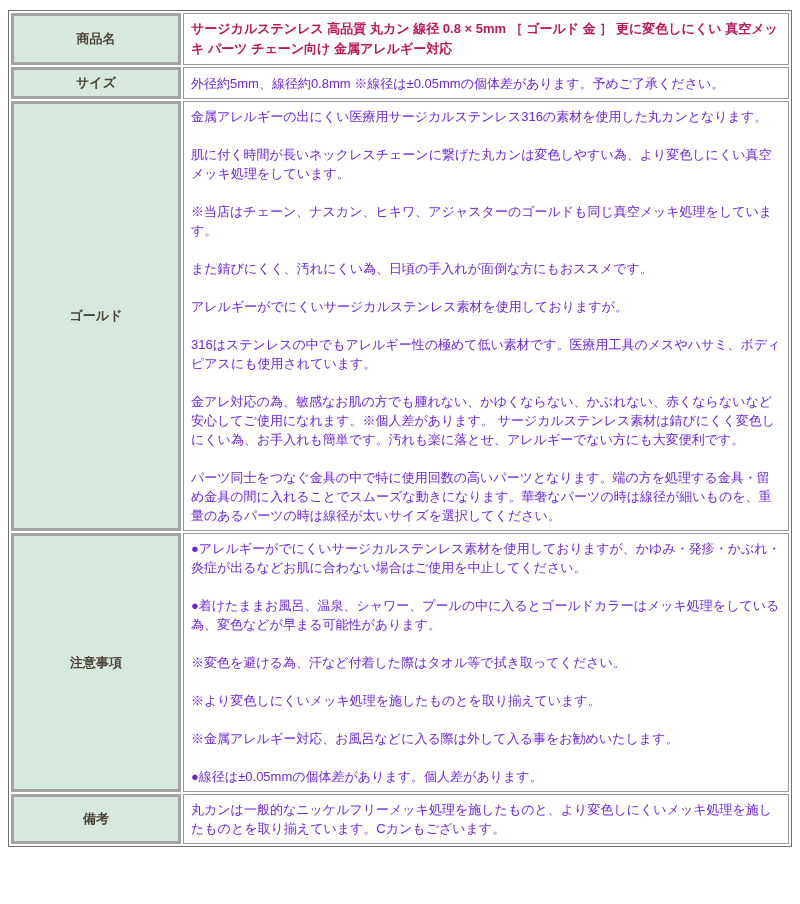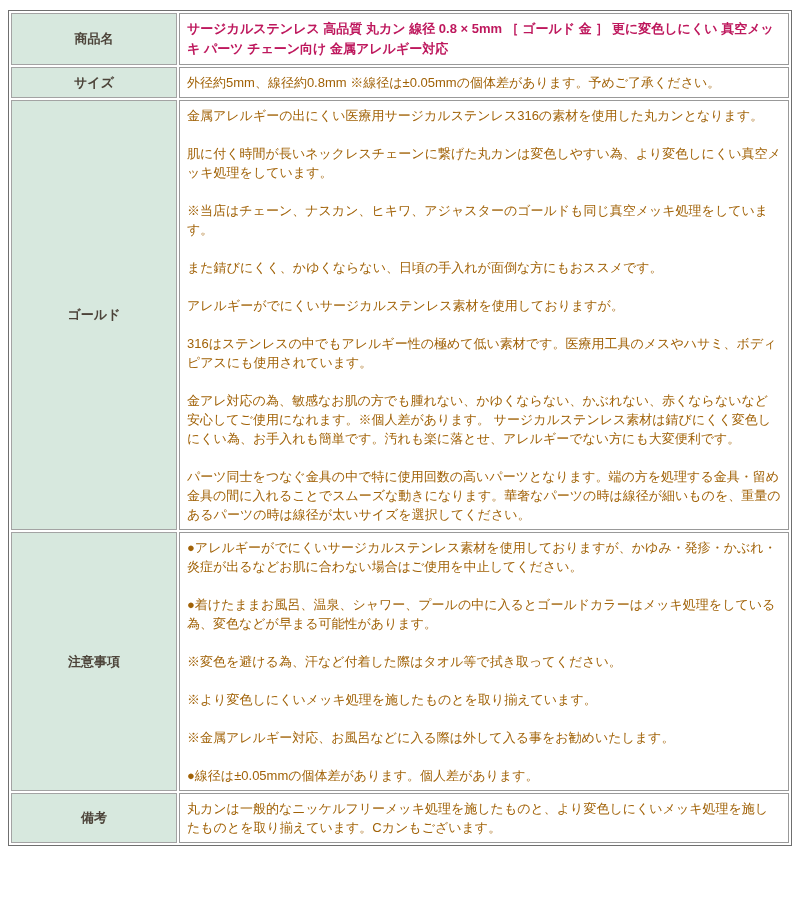--- a/index.html
+++ b/index.html
@@ -17,33 +17,33 @@
     width: 784px;
     table-layout: fixed;
     border-collapse: separate;
     border-spacing: 2px;
     border: 1px solid #6f6f6f;
     background: #ffffff;
   }
   table.spec-table th {
     width: 152px;
     background: #d7e8de;
-    border: 1px solid #a3a3a3;
+    border: 3px solid #a3a3a3;
     font-size: 13px;
     font-weight: bold;
     color: #4c4339;
     text-align: center;
     vertical-align: middle;
     padding: 4px 6px;
   }
   table.spec-table td {
     border: 1px solid #999999;
     background: #ffffff;
     font-size: 13px;
-    color: #a16207;
+    color: #6d28d9;
     line-height: 19px;
     vertical-align: middle;
     text-align: left;
     padding: 5px 7px;
     word-break: break-all;
     overflow-wrap: break-word;
   }
   table.spec-table td p {
     margin: 0;
     padding: 0;
@@ -76,21 +76,21 @@
         <td>
           <p>外径約5mm、線径約0.8mm ※線径は±0.05mmの個体差があります。予めご了承ください。</p>
         </td>
       </tr>
       <tr>
         <th>ゴールド</th>
         <td class="spaced">
           <p>金属アレルギーの出にくい医療用サージカルステンレス316の素材を使用した丸カンとなります。</p>
           <p>肌に付く時間が長いネックレスチェーンに繋げた丸カンは変色しやすい為、より変色しにくい真空メッキ処理をしています。</p>
           <p>※当店はチェーン、ナスカン、ヒキワ、アジャスターのゴールドも同じ真空メッキ処理をしています。</p>
-          <p>また錆びにくく、かゆくならない、日頃の手入れが面倒な方にもおススメです。</p>
+          <p>また錆びにくく、汚れにくい為、日頃の手入れが面倒な方にもおススメです。</p>
           <p>アレルギーがでにくいサージカルステンレス素材を使用しておりますが。</p>
           <p>316はステンレスの中でもアレルギー性の極めて低い素材です。医療用工具のメスやハサミ、ボディピアスにも使用されています。</p>
           <p>金アレ対応の為、敏感なお肌の方でも腫れない、かゆくならない、かぶれない、赤くならないなど安心してご使用になれます。※個人差があります。 サージカルステンレス素材は錆びにくく変色しにくい為、お手入れも簡単です。汚れも楽に落とせ、アレルギーでない方にも大変便利です。</p>
           <p>パーツ同士をつなぐ金具の中で特に使用回数の高いパーツとなります。端の方を処理する金具・留め金具の間に入れることでスムーズな動きになります。華奢なパーツの時は線径が細いものを、重量のあるパーツの時は線径が太いサイズを選択してください。</p>
         </td>
       </tr>
       <tr>
         <th>注意事項</th>
         <td class="spaced">
           <p>●アレルギーがでにくいサージカルステンレス素材を使用しておりますが、かゆみ・発疹・かぶれ・炎症が出るなどお肌に合わない場合はご使用を中止してください。</p>

